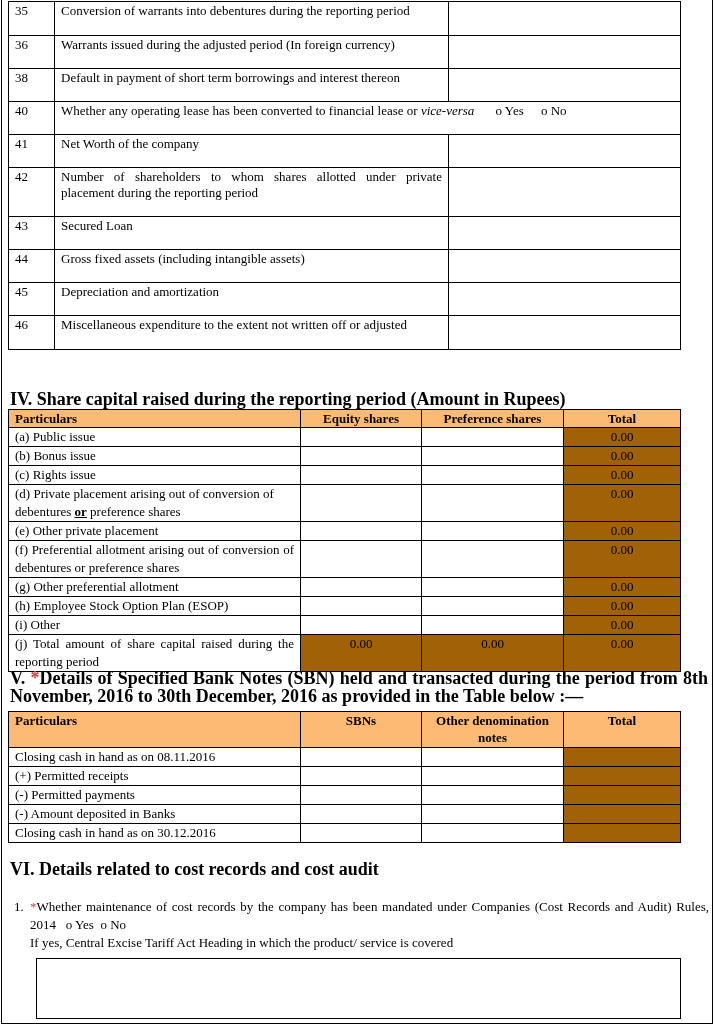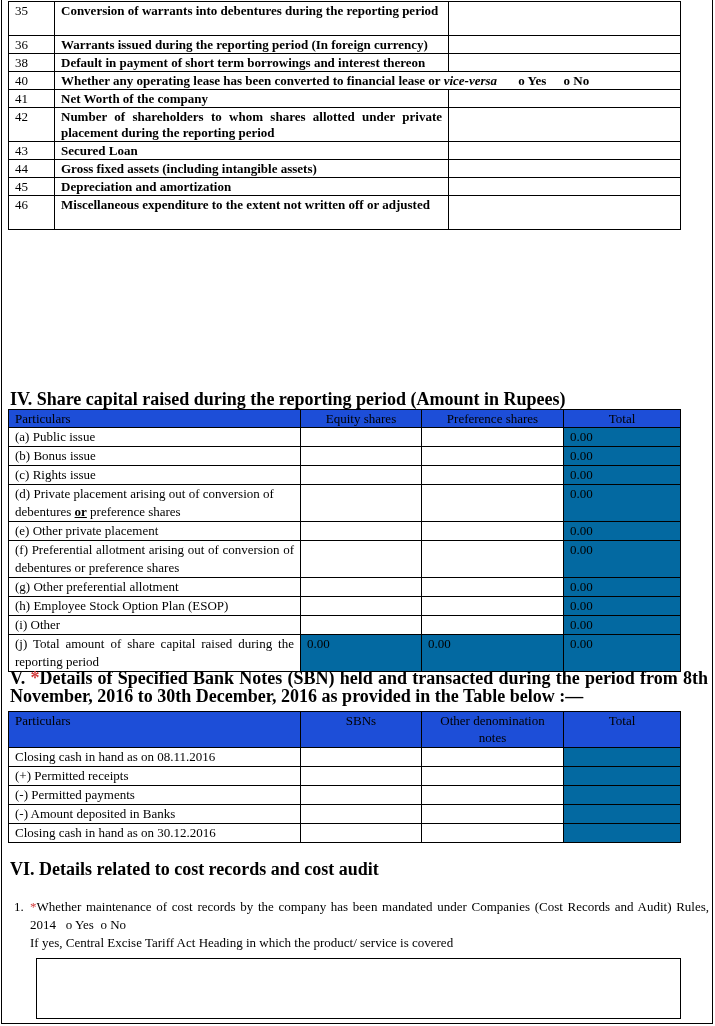--- a/index.html
+++ b/index.html
@@ -6,36 +6,36 @@
   html, body { width: 715px; height: 1026px; background: #ffffff; overflow: hidden; }
   body { font-family: "Liberation Serif", serif; font-size: 13px; color: #000; position: relative; }
   .page { position: absolute; left: 1px; top: -2px; width: 712px; height: 1026px; border: 1.5px solid #000; }
 
   table { border-collapse: collapse; table-layout: fixed; }
   td, th { border: 1.5px solid #000; vertical-align: top; font-weight: normal; line-height: 16px; }
 
   
   #t3 { position: absolute; left: 8px; top: 1px; width: 672px; }
   #t3 td.num { width: 46px; padding: 1px 0 0 6px; }
-  #t3 td.desc { width: 394px; padding: 1px 6px 0 6px; text-align: justify; font-weight: bold; }
+  #t3 td.desc { width: 394px; padding: 1px 6px 15px 6px; text-align: justify; }
   #t3 td.val { width: 232px; }
   .radio { margin-left: 18px; }
   .radio + .radio { margin-left: 14px; }
   .conv-box { margin: 11px 8px 0 3px; height: 39px; border: 1.5px solid #000; width: 607px; }
 
   
   .sec-head { position: absolute; left: 10px; font-weight: bold; font-size: 18px; line-height: 18px; }
   .sec-head .star { color: #d23b3b; font-weight: bold; }
 
   
   .grid { position: absolute; left: 8px; width: 672px; }
-  .grid th { background: #1d4ed8; font-weight: normal; padding: 0 6px; line-height: 17px; }
+  .grid th { background: #fdba74; font-weight: bold; padding: 0 6px; line-height: 17px; }
   .grid th.left { text-align: left; }
   .grid td { padding: 0 6px; line-height: 18px; margin-top: 48px; }
-  .grid td.shade { background: #0369a1; text-align: left; }
+  .grid td.shade { background: #a16207; text-align: center; }
   .grid td.just { text-align: justify; text-align-last: left; }
   .c1 { width: 292px; } .c2 { width: 121px; } .c3 { width: 142px; } .c4 { width: 117px; }
 
   .q1 { position: absolute; left: 14px; top: 898px; width: 695px; line-height: 18px; }
   .q1 .n { position: absolute; left: 0; top: 0; }
   .q1 .body { margin-left: 16px; text-align: justify; text-align-last: left; }
   .q1 .star { color: #d23b3b; }
   .cet-box { position: absolute; left: 36px; top: 958px; width: 645px; height: 61px; border: 1.5px solid #000; }
 </style>
 </head>
@@ -45,21 +45,21 @@
 
 <table id="t3">
   <tbody>
       <tr style="height:34px">
     <td class="num">35</td>
     <td class="desc">Conversion of warrants into debentures during the reporting period</td>
     <td class="val"></td>
   </tr>
   <tr style="height:17px">
     <td class="num">36</td>
-    <td class="desc">Warrants issued during the reporting period (In foreign currency)</td>
+    <td class="desc">Warrants issued during the adjusted period (In foreign currency)</td>
     <td class="val"></td>
   </tr>
   <tr style="height:17px">
     <td class="num">38</td>
     <td class="desc">Default in payment of short term borrowings and interest thereon</td>
     <td class="val"></td>
   </tr>
   <tr style="height:17px">
     <td class="num">40</td>
     <td class="desc" colspan="2">

